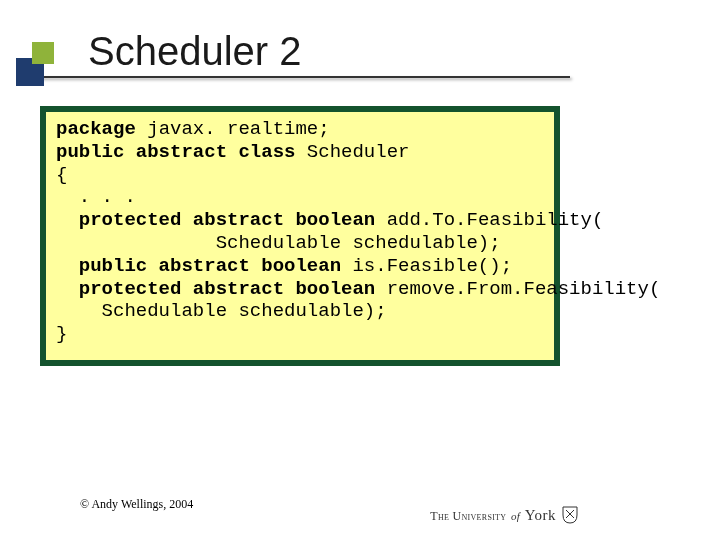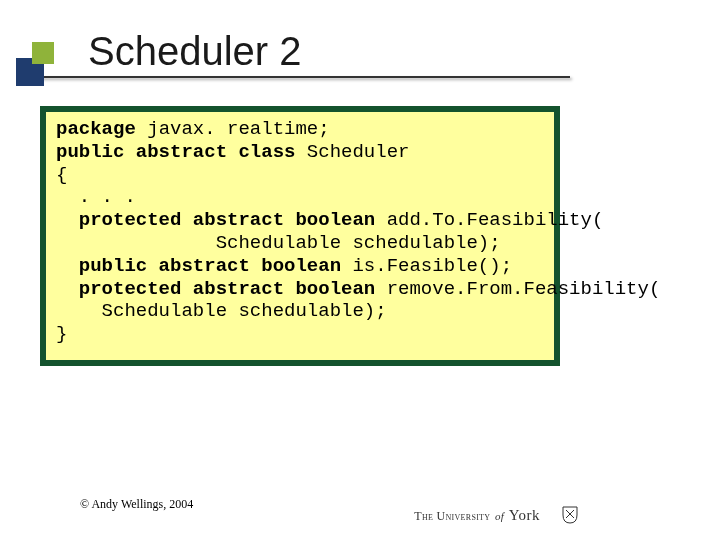--- a/index.html
+++ b/index.html
@@ -85,21 +85,21 @@
   .logo {
     position: absolute;
     bottom: 16px;
     right: 22px;
     font-family: "Times New Roman", Times, serif;
     font-size: 13px;
     color: #333;
     letter-spacing: 0.3px;
     display: flex;
     align-items: center;
-    gap: 22px;
+    gap: 6px;
   }
   .logo .small { font-variant: small-caps; font-size: 12px; }
   .logo .of { font-style: italic; font-size: 11px; margin: 0 1px; }
   .logo .york { font-size: 15px; letter-spacing: 0.5px; }
   .shield {
     width: 16px;
     height: 18px;
     position: relative;
   }
   .shield svg { display: block; }

